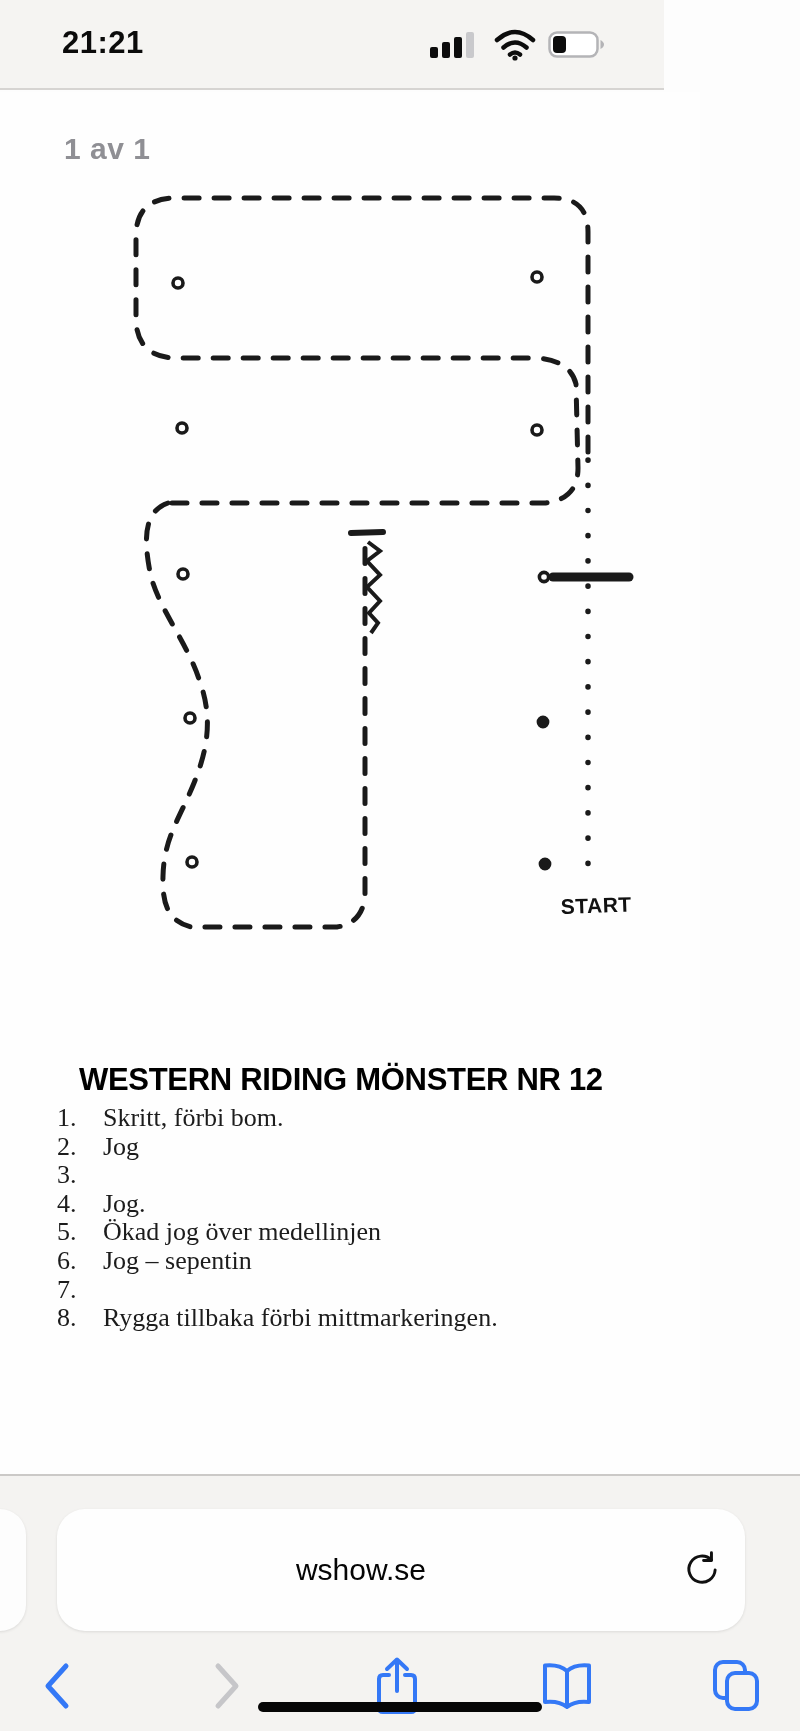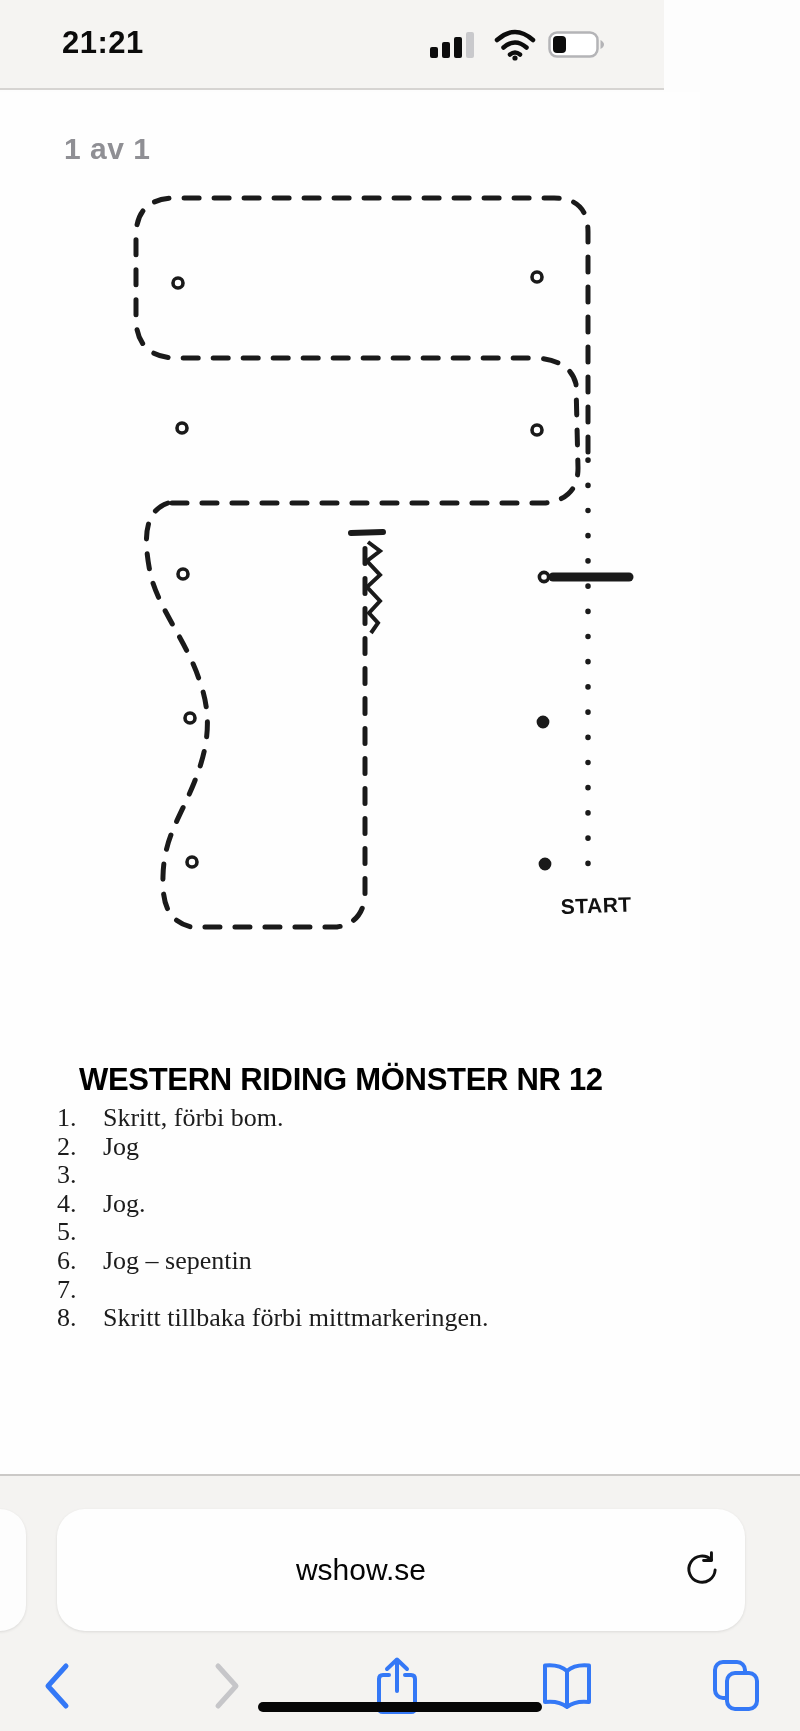--- a/index.html
+++ b/index.html
@@ -110,31 +110,32 @@
         </div>
       <div class="row">
           <span class="num">3.</span>
         </div>
       <div class="row">
           <span class="num">4.</span>
           <span>Jog.</span>
         </div>
       <div class="row">
           <span class="num">5.</span>
+          <span>Ökad jog över medellinjen</span>
         </div>
       <div class="row">
           <span class="num">6.</span>
           <span>Jog – sepentin</span>
         </div>
       <div class="row">
           <span class="num">7.</span>
         </div>
       <div class="row">
           <span class="num">8.</span>
-          <span>Skritt tillbaka förbi mittmarkeringen.</span>
+          <span>Rygga tillbaka förbi mittmarkeringen.</span>
         </div>
     </div>
   </div>
 
   <div class="bottom-bar">
     <div class="tab-sliver"></div>
 
     <div class="url-pill">
       <div class="url-text">wshow.se</div>
       <svg class="reload-btn" viewBox="0 0 40 40">

